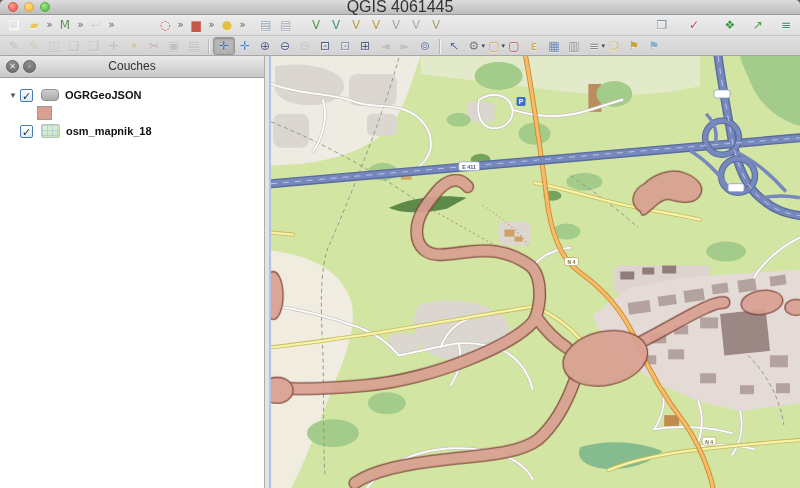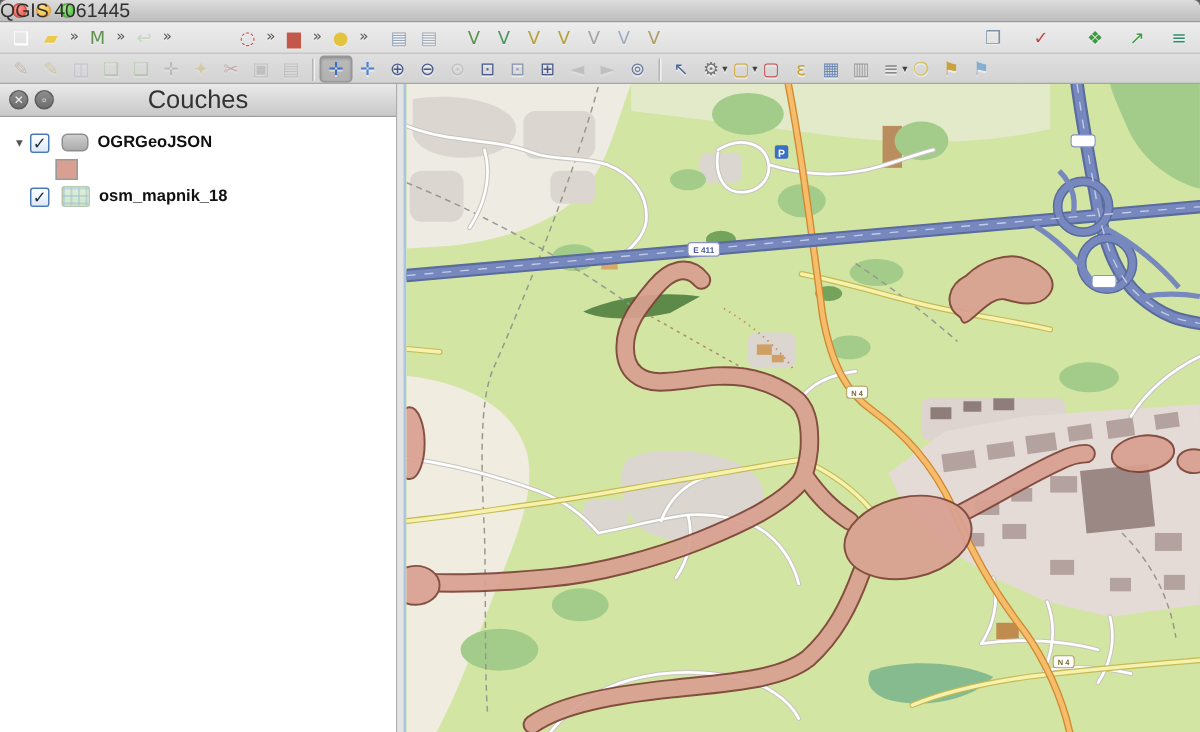--- a/index.html
+++ b/index.html
@@ -5,22 +5,22 @@
   html,body{margin:0;padding:0;background:#555;font-family:"Liberation Sans","DejaVu Sans",sans-serif;}
   #win{position:relative;width:800px;height:488px;background:#fff;overflow:hidden;border-radius:5px 5px 0 0;outline:1px solid #7a7a7a;}
 
   
   #titlebar{position:absolute;left:0;top:0;width:800px;height:14px;
     background:linear-gradient(#dcdcdc,#bdbdbd);border-bottom:1px solid #9a9a9a;}
   .tl{position:absolute;top:2px;width:10px;height:10px;border-radius:50%;box-sizing:border-box;}
   #tl-close{left:8px;background:radial-gradient(circle at 35% 30%,#ff9d94,#ec6a5e 70%);border:1px solid #ce5347;}
   #tl-min{left:24px;background:radial-gradient(circle at 35% 30%,#ffe084,#f5bf4f 70%);border:1px solid #d6a243;}
   #tl-zoom{left:40px;background:radial-gradient(circle at 35% 30%,#a5e88f,#61c554 70%);border:1px solid #58a942;}
-  #wtitle{position:absolute;left:0;right:0;top:0;height:14px;line-height:14px;text-align:left;
-    font-size:13px;color:#303030;}
+  #wtitle{position:absolute;left:0;right:0;top:0;height:14px;line-height:14px;text-align:center;
+    font-size:16px;color:#303030;}
 
   
   #toolbars{position:absolute;left:0;top:15px;width:800px;height:40px;
     background:linear-gradient(#ececec,#d3d3d3);border-bottom:1px solid #a6a6a6;}
   .tbrow{display:flex;align-items:center;height:20px;padding:0 4px;}
   #tb-row1{border-bottom:1px solid #c6c6c6;}
   .tbi{position:relative;width:20px;height:18px;line-height:18px;text-align:center;font-size:12px;
     font-family:"DejaVu Sans",sans-serif;flex:0 0 auto;cursor:default;text-shadow:0 1px 0 rgba(255,255,255,.5);}
   .tbi.sm{width:11px;font-size:10px;color:#555;}
   .tbi.dis{opacity:.38;}
@@ -29,21 +29,21 @@
   .tbi i{font-style:normal;font-size:7px;color:#444;position:absolute;right:-1px;bottom:0;}
   .tbsep{width:1px;height:15px;background:#b5b5b5;margin:0 4px;flex:0 0 auto;box-shadow:1px 0 0 #f2f2f2;}
 
   
   #main{position:absolute;left:0;top:56px;width:800px;height:432px;}
   #layers-panel{position:absolute;left:0;top:0;width:264px;height:432px;background:#fff;
     border-right:1px solid #adadad;}
   #panel-header{position:relative;height:21px;background:linear-gradient(#e9e9e9,#c9c9c9);
     border-bottom:1px solid #9e9e9e;}
   #panel-title{position:absolute;left:0;right:0;top:0;height:21px;line-height:21px;text-align:center;
-    font-size:17px;color:#333;}
+    font-size:12px;color:#333;}
   .phbtn{position:absolute;top:4px;width:13px;height:13px;border-radius:50%;
     background:linear-gradient(#8d8d8d,#6e6e6e);border:1px solid #5c5c5c;color:#f2f2f2;
     font-size:8px;line-height:12px;text-align:center;box-sizing:border-box;}
   #ph-close{left:6px;}
   #ph-float{left:23px;}
 
   #layer-tree{padding-top:8px;}
   .lrow{display:flex;align-items:center;height:18px;padding-left:6px;}
   .tri{width:14px;font-size:9px;color:#555;text-align:center;}
   .cb{width:13px;height:13px;border:1px solid #4a7ab5;border-radius:2px;

